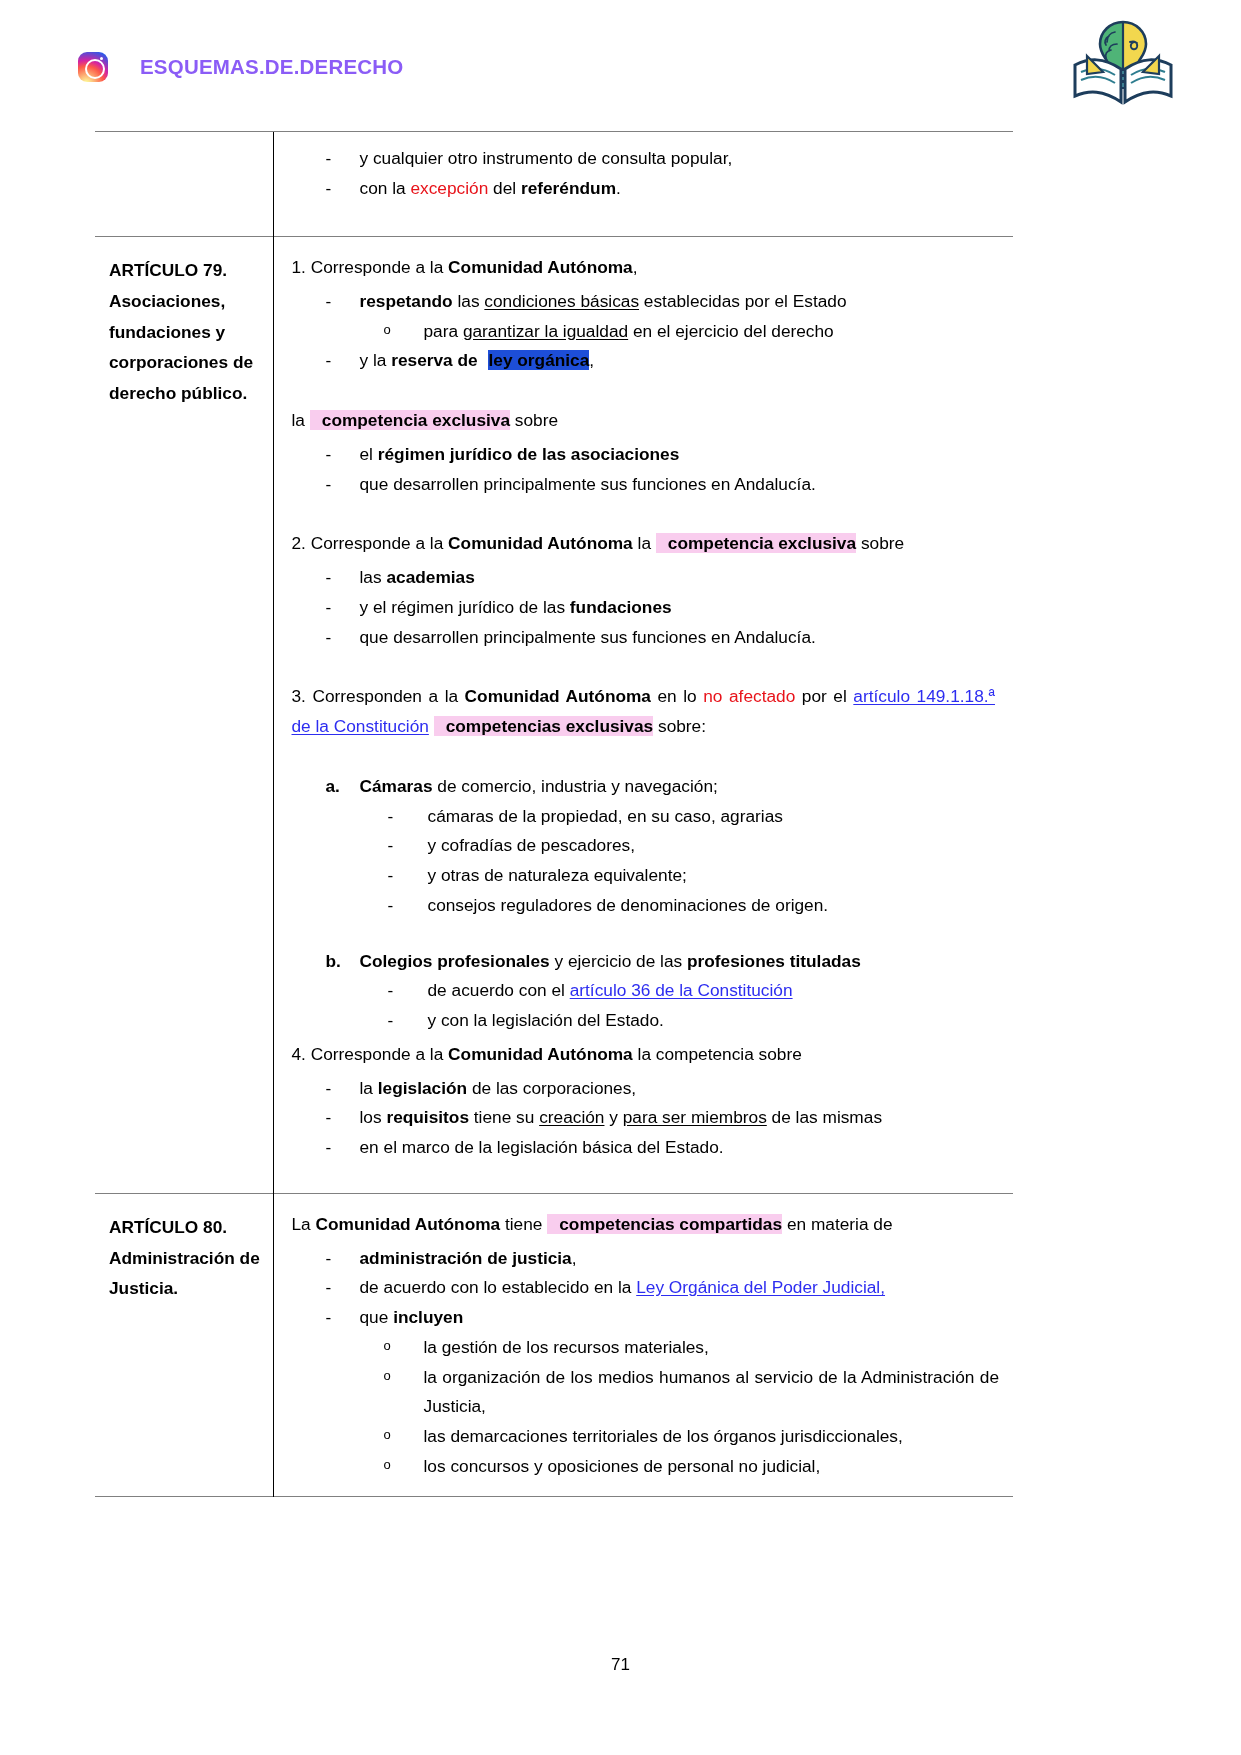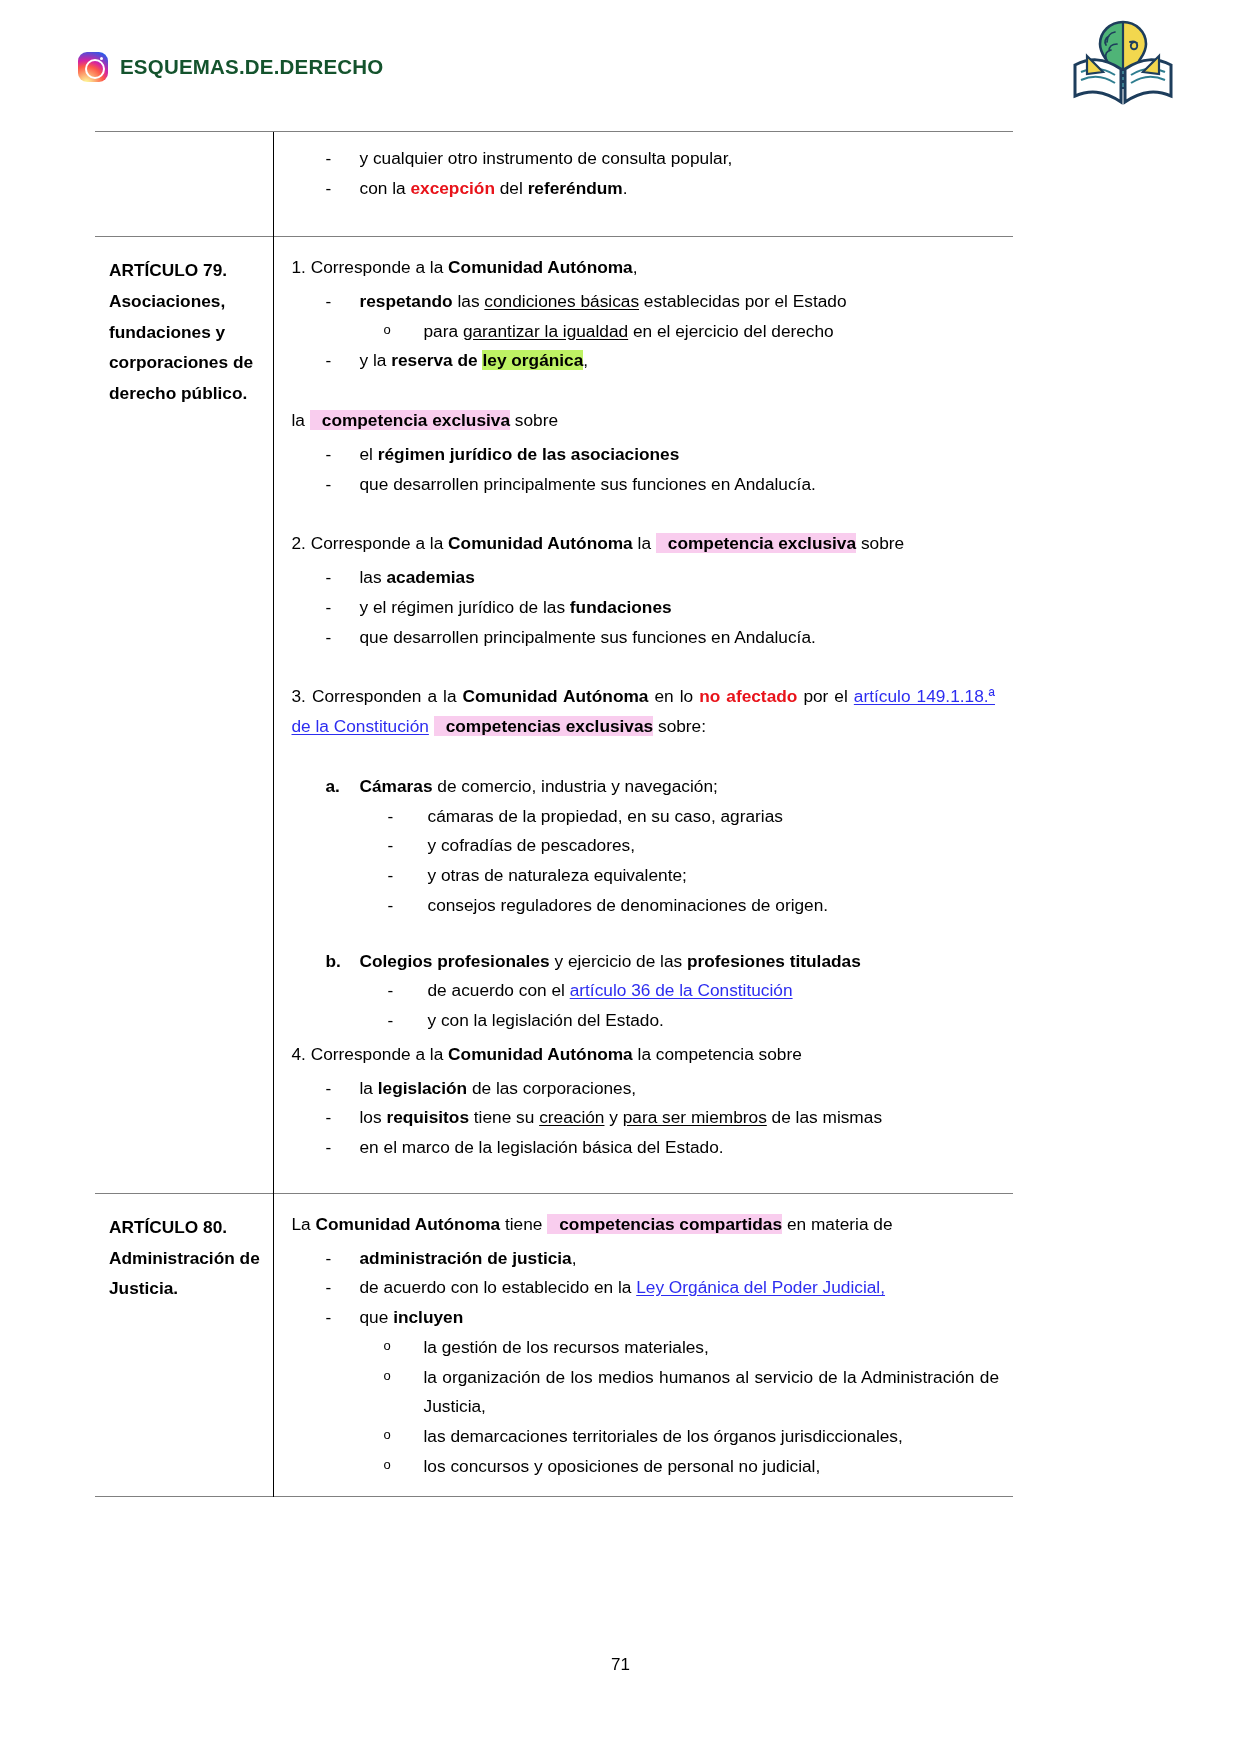--- a/index.html
+++ b/index.html
@@ -54,22 +54,23 @@
     position: absolute;
     right: 5px; top: 5px;
     width: 3.4px; height: 3.4px;
     background: #fff;
     border-radius: 50%;
   }
   .brand-text {
     font-weight: bold;
     font-size: 20.5px;
     letter-spacing: 0.2px;
-    color: #14532d;
+    color: #8b5cf6;
     white-space: nowrap;
+    margin-left: 20px;
   }
   .logo-mark {
     position: absolute;
     right: 62px;
     top: 12px;
     width: 112px;
     height: 100px;
   }
 
   
@@ -103,22 +104,22 @@
   }
   .cell-right {
     padding: 12px 14px 14px 14px;
     font-size: 17.3px;
     line-height: 1.72;
   }
 
   
   .b   { font-weight: bold; }
   .u   { text-decoration: underline; text-underline-offset: 2px; }
-  .red { color: #e8131a; font-weight: bold; }
-  .hl-orange { background: #bef264; }
+  .red { color: #e8131a; font-weight: normal; }
+  .hl-orange { background: #1d4ed8; margin-left: 6px; }
   .hl-pink   { background: #f9cdee; padding-left: 12px; }
   .link {
     color: #2d2df0;
     text-decoration: underline;
     text-underline-offset: 2px;
   }
   .just { text-align: justify; text-justify: inter-word; }
 
   
   ul.lvl { list-style: none; margin: 0; padding: 0; }

